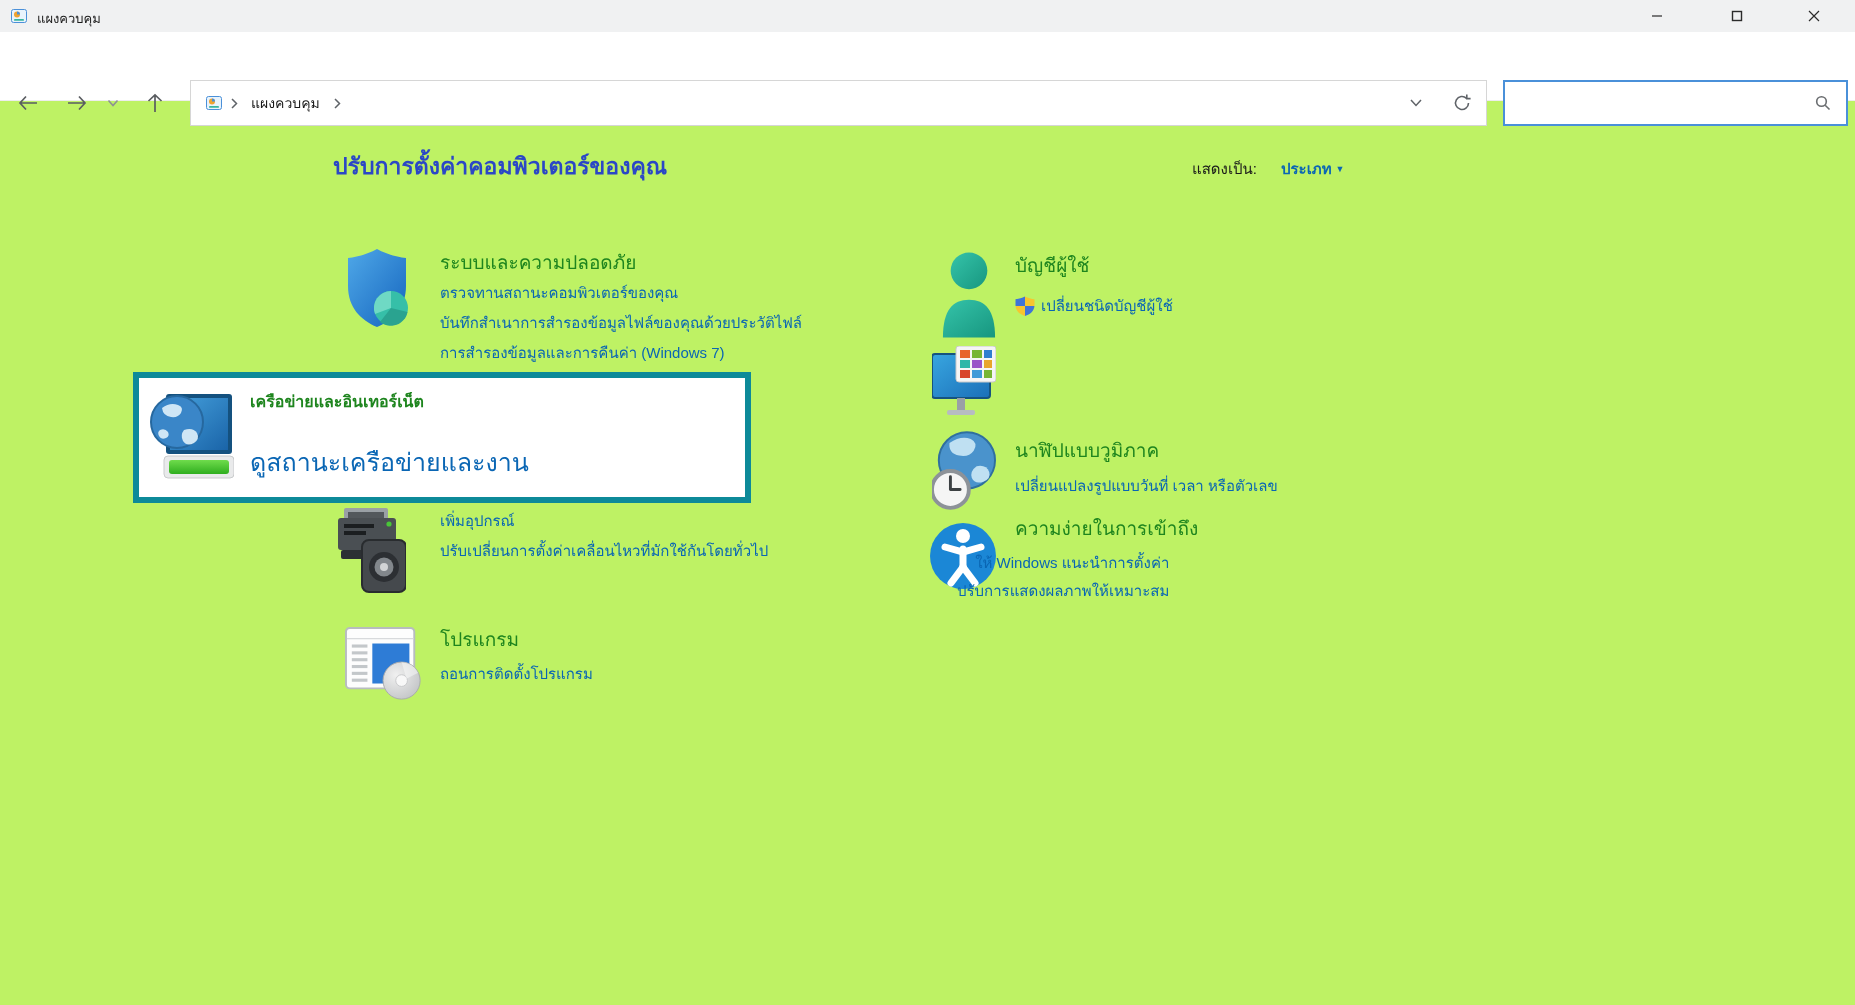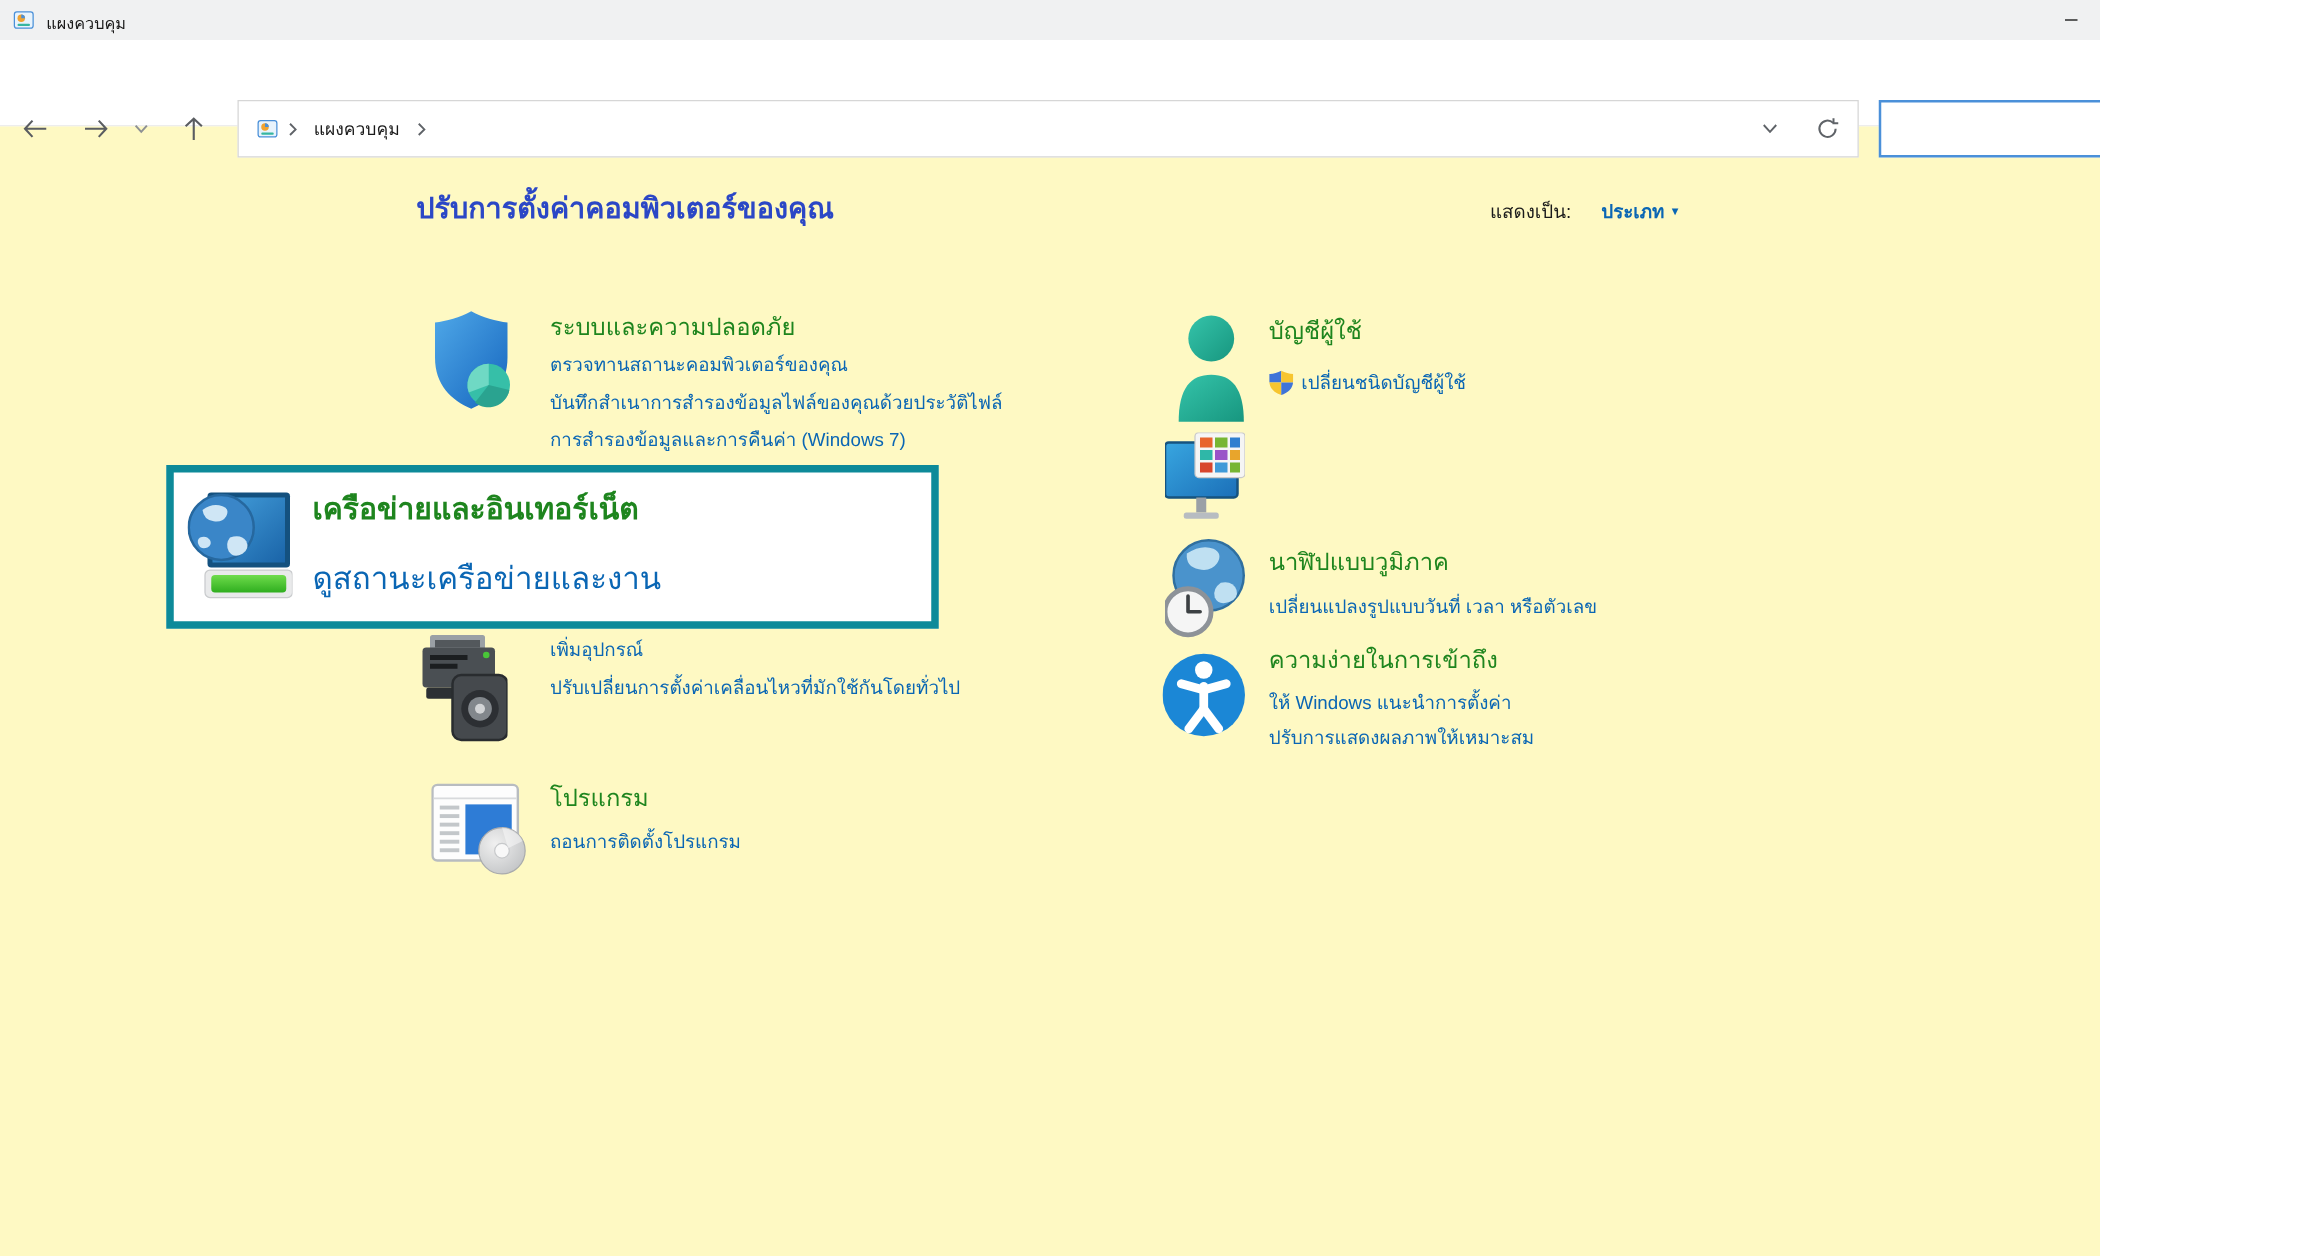--- a/index.html
+++ b/index.html
@@ -1,17 +1,17 @@
 <!DOCTYPE html>
 <html style="--cat-green: #1e851e; --link-blue: #0a66b4; --heading-blue: #2b47c6; --hilite-teal: #0d8a99;"><head>
 <meta charset="utf-8">
 <style>
   html,body{margin:0;padding:0;background:#fff;}
   #screen{
-    position:relative;width:1680px;height:1005px;background:#fef9c3;
+    position:relative;width:1855px;height:1005px;background:#bef264;
     font-family:"Liberation Sans","DejaVu Sans",sans-serif;overflow:hidden;
     -webkit-font-smoothing:antialiased;
   }
   .abs{position:absolute;}
   
   .titlebar{left:0;top:0;width:1855px;height:32px;background:#f0f1f2;border-bottom:1px solid #e3e4e5;}
   .titlebar .win-title{position:absolute;left:37px;top:8px;font-size:13px;color:#191919;}
   .caption-btn{position:absolute;top:0;width:46px;height:32px;display:flex;align-items:center;justify-content:center;cursor:default;}
   
   .navbar{left:0;top:32px;width:1855px;height:68px;background:#fff;border-bottom:1px solid #ededed;}
@@ -28,21 +28,21 @@
   .viewby-value{left:1281px;top:157px;font-size:15px;font-weight:600;color:var(--link-blue);cursor:pointer;}
   .viewby-caret{font-size:9px;position:relative;top:-2px;margin-left:4px;}
   
   .cat-title{font-size:19px;color:var(--cat-green);text-decoration:none;display:inline-block;line-height:1.35;cursor:pointer;}
   .cat-link{font-size:15px;color:var(--link-blue);text-decoration:none;display:block;cursor:pointer;}
   .links-30 .cat-link{line-height:30px;}
   .links-28 .cat-link{line-height:28px;}
   .uac-row{display:flex;align-items:center;gap:6px;}
   
   .hilite-box{left:133px;top:372px;width:618px;height:131px;background:#ffffff;border:6px solid var(--hilite-teal);box-sizing:border-box;z-index:10;}
-  .hilite-box .big-title{position:absolute;left:111px;top:14px;font-size:24px;font-weight:600;color:var(--cat-green);text-decoration:none;line-height:1.3;cursor:pointer;}
+  .hilite-box .big-title{position:absolute;left:111px;top:14px;font-size:16px;font-weight:600;color:var(--cat-green);text-decoration:none;line-height:1.3;cursor:pointer;}
   .hilite-box .big-link{position:absolute;left:111px;top:64px;font-size:25px;color:var(--link-blue);text-decoration:none;cursor:pointer;}
   .behind{z-index:1;}
   .icon-wrap{cursor:pointer;}
 </style>
 </head>
 <body>
 
 <div id="screen">
 
   <div class="abs titlebar">
@@ -314,18 +314,18 @@
       <circle cx="33" cy="20" r="7" fill="#ffffff"></circle>
       <g fill="none" stroke="#ffffff" stroke-width="7" stroke-linecap="round">
         <path d="M15 31 L33 36 L51 31"></path>
         <path d="M33 33 L33 51"></path>
         <path d="M33 51 L21 67"></path>
         <path d="M33 51 L45 67"></path>
       </g>
     </svg>
   </div>
   <a class="abs cat-title" style="left:1015px;top:516px;text-align:center;">ความง่ายในการเข้าถึง</a>
-  <div class="abs links-28" style="left:1015px;top:549px;">
+  <div class="abs links-28" style="left:957px;top:549px;text-align:right;">
     <a class="cat-link">ให้ Windows แนะนำการตั้งค่า</a>
     <a class="cat-link">ปรับการแสดงผลภาพให้เหมาะสม</a>
   </div>
 
 </div>
 
 </body></html>

